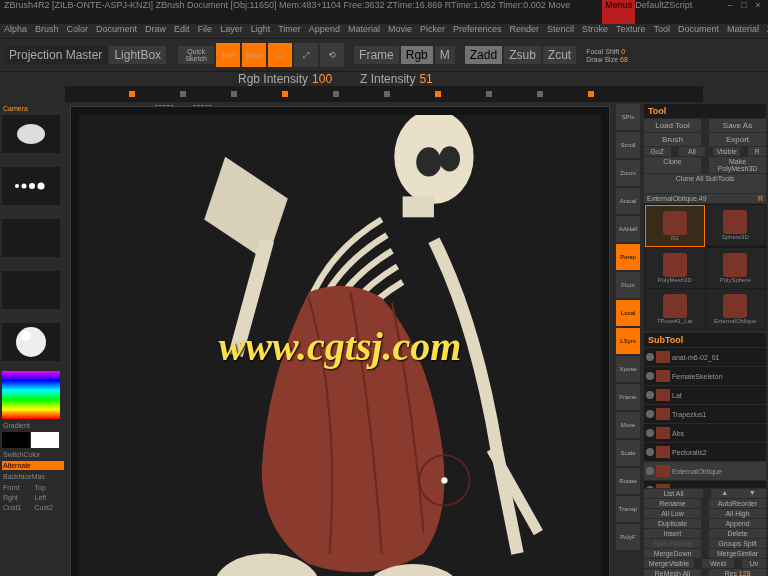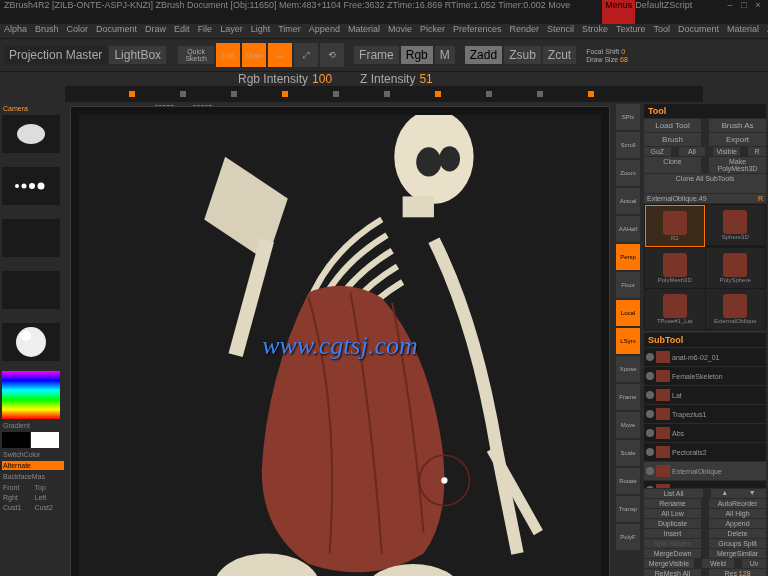--- a/index.html
+++ b/index.html
@@ -14,21 +14,21 @@
 .iconbtn.orange{background:#ff7700}
 .slider-row{height:14px;background:#2a2a2a;display:flex;align-items:center;padding:0 4px;font-size:12px;gap:4px}
 .timeline{height:16px;background:#1a1a1a;position:relative;margin:0 65px 0 65px}
 .tick{position:absolute;width:6px;height:6px;background:#ff7700;top:5px}
 .tick.gray{background:#666}
 .main{display:flex;height:calc(576px - 88px)}
 .leftpanel{width:62px;background:#2a2a2a;display:flex;flex-direction:column;gap:2px;padding:2px}
 .thumb{width:58px;height:38px;background:#1a1a1a;display:flex;align-items:center;justify-content:center;position:relative}
 .canvas{flex:1;background:#141414;position:relative;margin:4px;border:1px solid #3a3a3a}
 .canvas-inner{position:absolute;inset:8px;background:#1c1c1c;overflow:hidden}
-.watermark{position:absolute;top:50%;left:50%;transform:translate(-50%,-50%);font-family:serif;font-style:italic;font-weight:normal;font-size:26px;color:#3b82f6;text-shadow:1px 1px 2px #000;z-index:10}
+.watermark{position:absolute;top:50%;left:50%;transform:translate(-50%,-50%);font-family:serif;font-style:italic;font-weight:bold;font-size:40px;color:#fde047;text-shadow:1px 1px 2px #000;z-index:10}
 .sidetools{width:28px;background:#2a2a2a;display:flex;flex-direction:column;gap:2px;padding:2px 0;align-items:center}
 .sidebtn{width:24px;height:26px;background:#3a3a3a;font-size:6px;color:#aaa;display:flex;flex-direction:column;align-items:center;justify-content:center;cursor:pointer;text-align:center;line-height:1}
 .sidebtn.orange{background:#ff7700;color:#000}
 .rightpanel{width:122px;background:#2a2a2a;display:flex;flex-direction:column;padding:2px;gap:1px;overflow:hidden}
 .rp-header{background:#1a1a1a;color:#ff9933;font-size:9px;padding:2px 4px;font-weight:bold}
 .rp-row{display:flex;gap:8px}
 .rp-btn{flex:1;background:#3a3a3a;color:#aaa;font-size:8px;padding:2px 3px;text-align:center;cursor:pointer}
 .rp-btn.small{font-size:7px;padding:1px 2px}
 .rp-slider{background:#3a3a3a;font-size:7px;padding:1px 3px;display:flex;justify-content:space-between}
 .tool-grid{display:grid;grid-template-columns:1fr 1fr;gap:1px;padding:1px;background:#1a1a1a}
@@ -233,21 +233,21 @@
       <div class="sidebtn">Scale</div>
       <div class="sidebtn">Rotate</div>
       <div class="sidebtn">Transp</div>
       <div class="sidebtn">PolyF</div>
     </div>
 
   <div class="rightpanel">
     <div class="rp-header">Tool</div>
     <div class="rp-row">
         <div class="rp-btn">Load Tool</div>
-        <div class="rp-btn">Brush As</div>
+        <div class="rp-btn">Save As</div>
       </div>
     <div class="rp-row">
         <div class="rp-btn">Brush</div>
         <div class="rp-btn">Export</div>
       </div>
     <div class="rp-row">
         <div class="rp-btn small">GoZ</div>
         <div class="rp-btn small">All</div>
         <div class="rp-btn small">Visible</div>
         <div class="rp-btn small" style="flex:0 0 14px">R</div>

